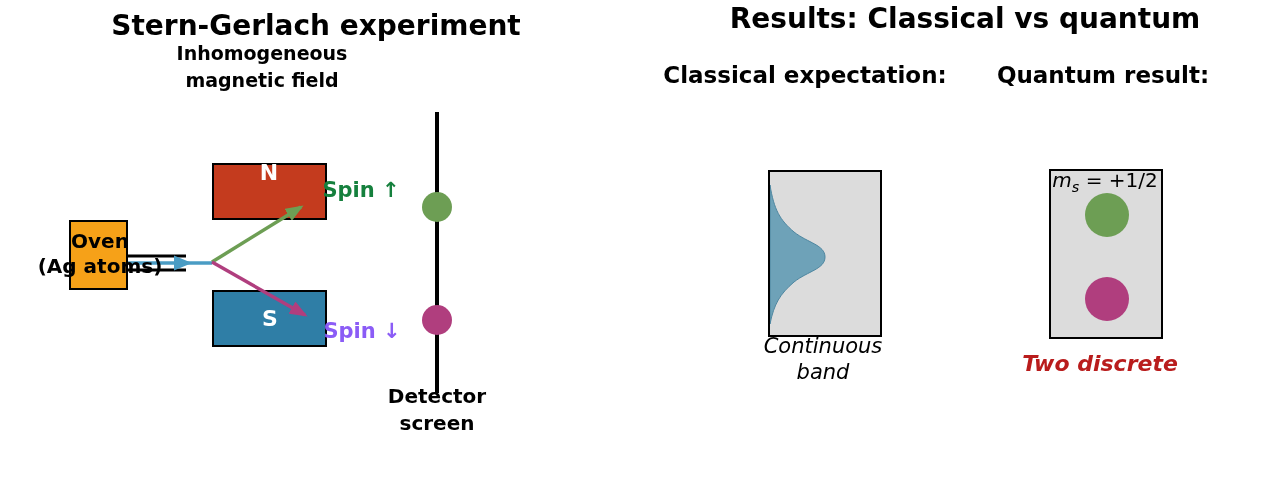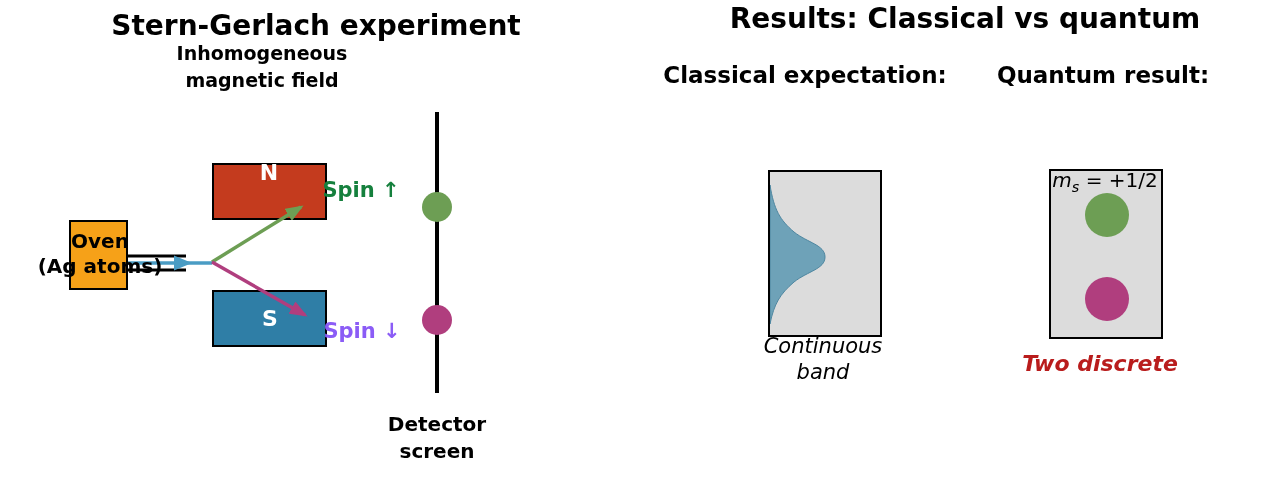--- a/index.html
+++ b/index.html
@@ -85,21 +85,21 @@
   </div>
 
   <div class="ctr pole-label" style="left:269px;top:172px;">N</div>
 
   <div class="ctr pole-label" style="left:270px;top:318px;">S</div>
 
   <div class="ctr spin-label" style="left:361px;top:190px;color:#15803d;">Spin ↑</div>
 
   <div class="ctr spin-label" style="left:362px;top:331px;color:#8b5cf6;">Spin ↓</div>
 
-  <div class="ctr detector-label" style="left:437px;top:410px;margin-top:28px;">
+  <div class="ctr detector-label" style="left:437px;top:410px;">
     <div>Detector</div>
     <div>screen</div>
   </div>
 
   <div class="ctr title" style="left:965px;top:18px;">Results: Classical vs quantum</div>
 
   <div class="ctr subtitle" style="left:805px;top:75px;">Classical expectation:</div>
 
   <div class="ctr subtitle" style="left:1103px;top:75px;">Quantum result:</div>
 

